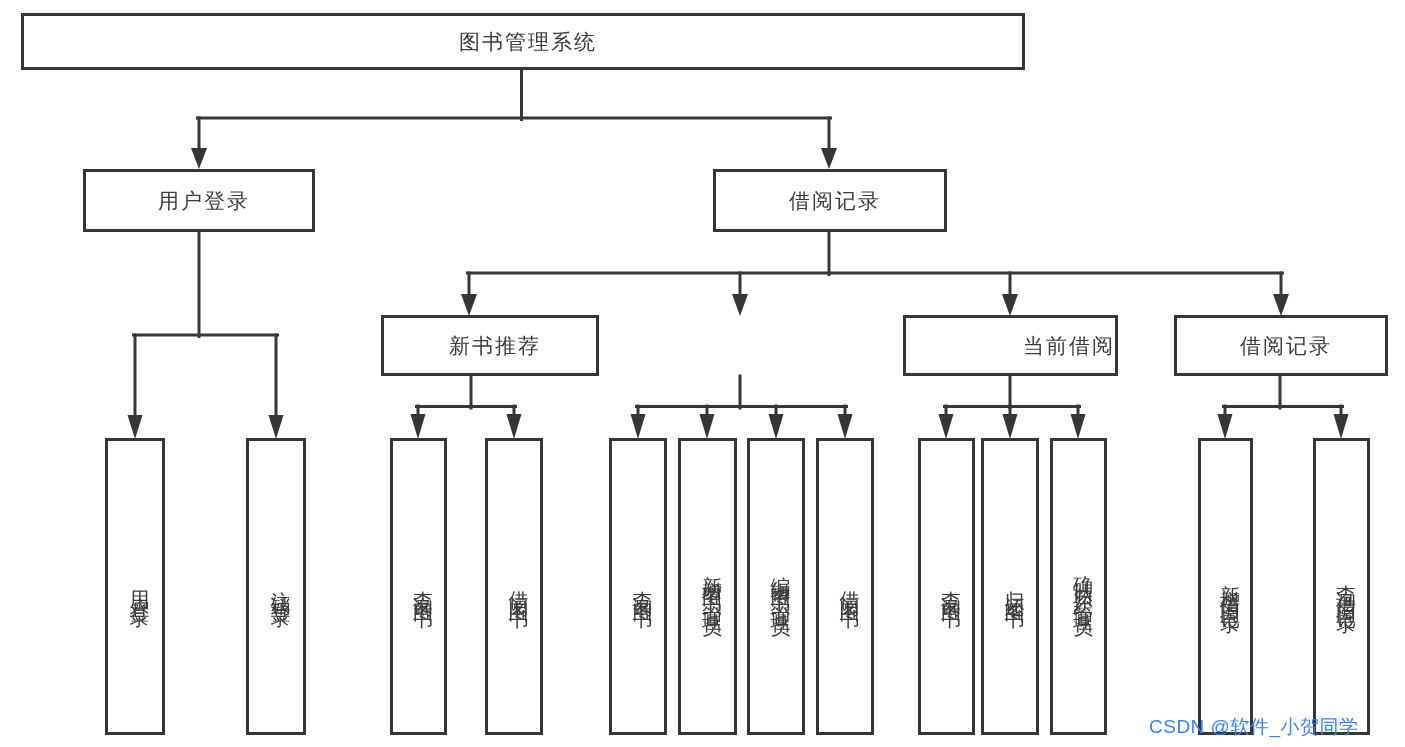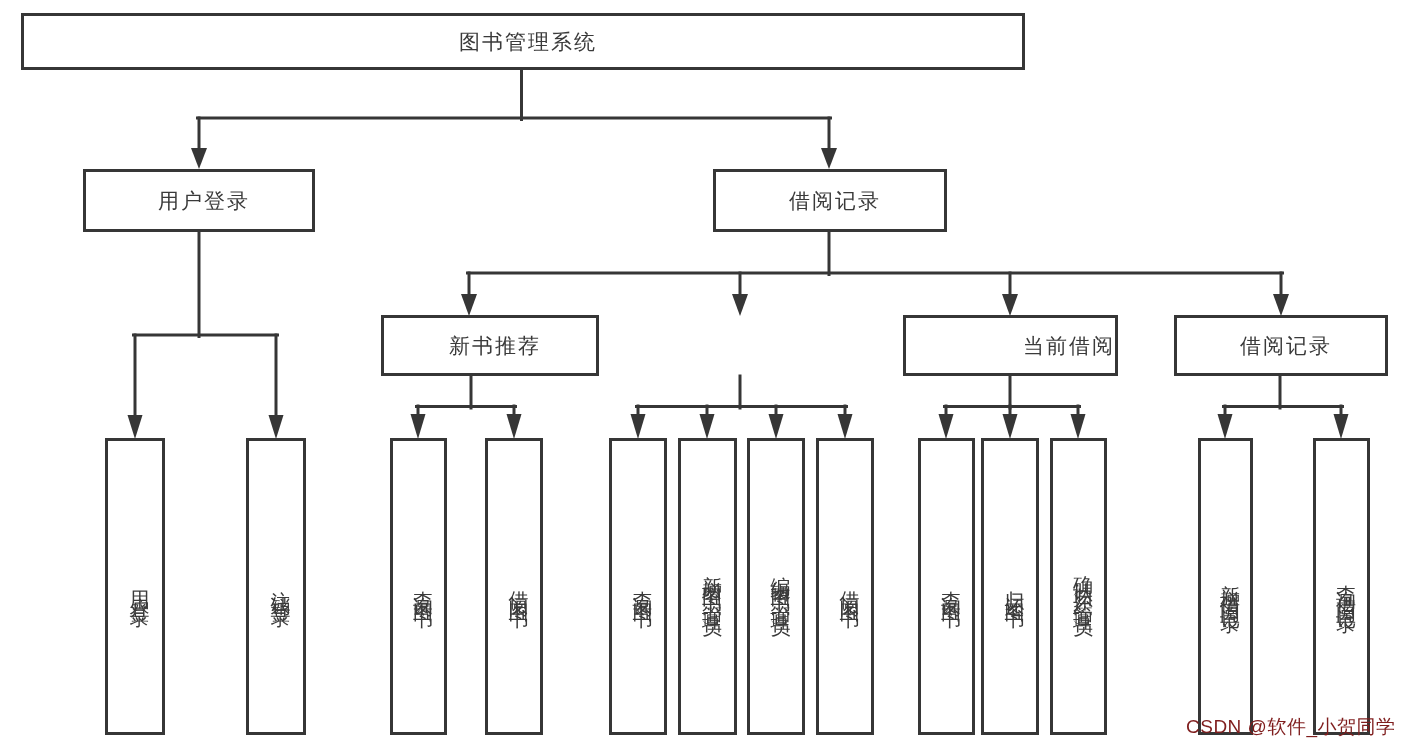--- a/index.html
+++ b/index.html
@@ -50,25 +50,25 @@
   .vnode span {
     writing-mode: vertical-rl;
     text-orientation: mixed;
     font-size: 20px;
     letter-spacing: 6px;
     line-height: 1;
     white-space: nowrap;
   }
   .watermark {
     position: absolute;
-    left: 1186px;
+    left: 1149px;
     top: 714px;
     z-index: 10;
     font-size: 19px;
-    color: #7f1d1d;
+    color: #3b82f6;
     letter-spacing: 0.5px;
     white-space: nowrap;
   }
 </style>
 </head>
 <body>
 
 <div id="stage">
 
   <svg id="connectors" viewBox="0 0 1405 747" xmlns="http://www.w3.org/2000/svg">

